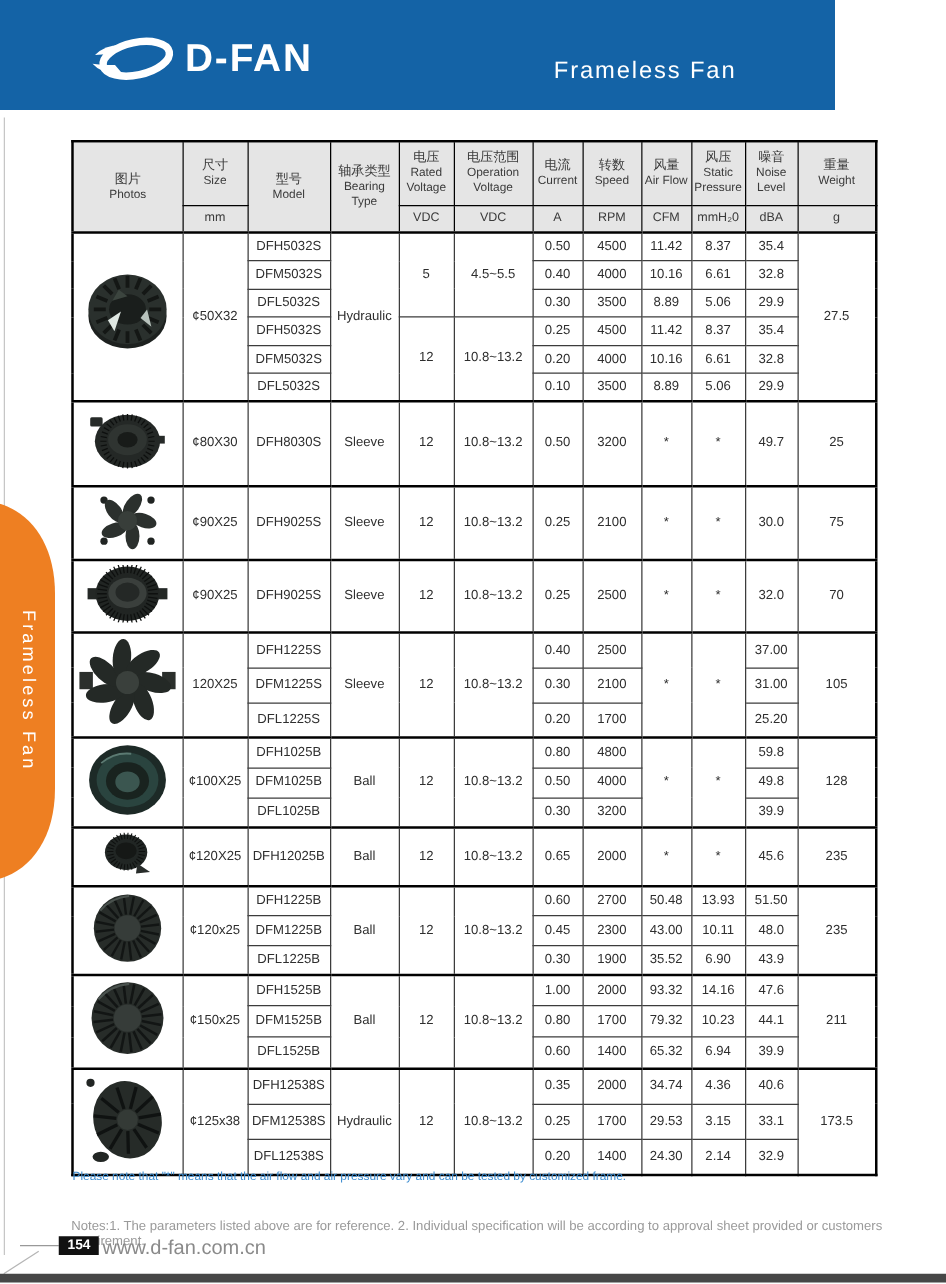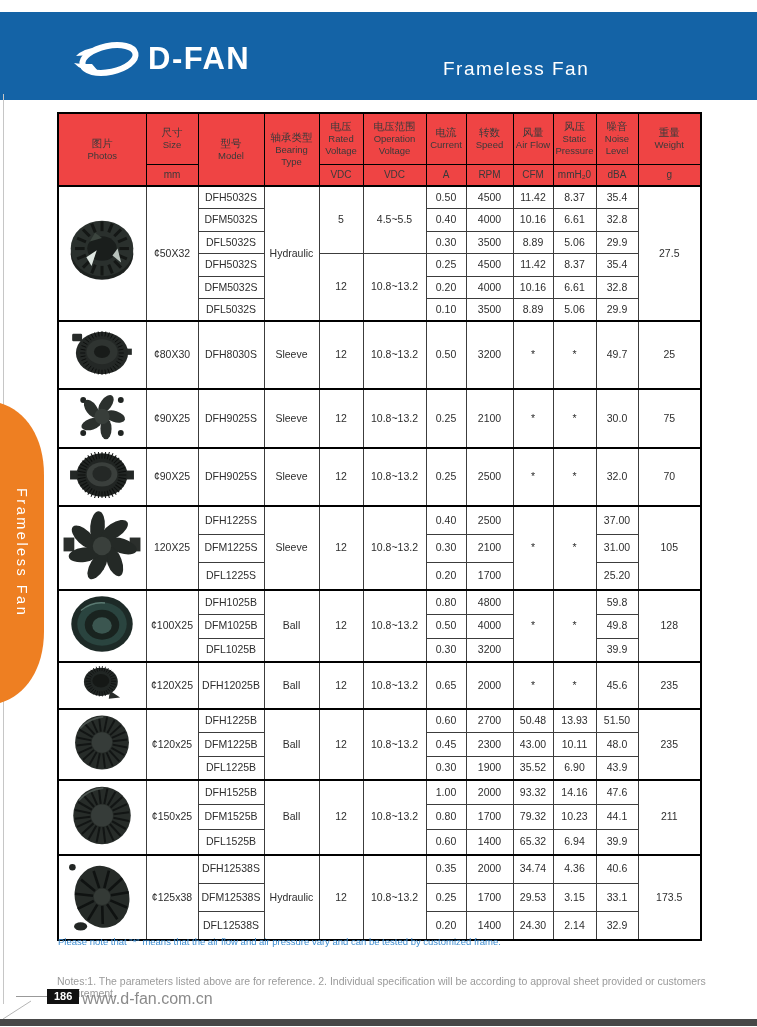--- a/index.html
+++ b/index.html
@@ -1,35 +1,35 @@
 <!DOCTYPE html>
 <html><head>
 <meta charset="utf-8">
 <style>
   html,body{margin:0;padding:0;background:#fff;}
   .page{position:relative;width:757px;height:1027px;background:#fff;overflow:hidden;
         font-family:"Liberation Sans","DejaVu Sans",sans-serif;}
   
-  .band{position:absolute;left:0;top:12px;width:757px;height:88px;background:#1463A6;}
+  .band{position:absolute;left:0;top:0;width:668px;height:88px;background:#1463A6;}
   .logo{position:absolute;left:72px;top:24px;display:flex;align-items:center;}
   .logo svg{display:block;}
   .brand{color:#fff;font-size:31px;font-weight:bold;letter-spacing:1.5px;margin-left:6px;}
   .title-zh{position:absolute;left:293px;top:20px;color:#fff;font-size:38px;font-weight:bold;letter-spacing:3px;}
   .title-en{position:absolute;left:443px;top:46px;color:#fff;font-size:19px;letter-spacing:1.5px;}
   
   .left-rule{position:absolute;left:3px;top:94px;width:1px;height:910px;background:#c6c6c6;}
   .tab{position:absolute;left:0;top:403px;width:46px;height:300px;}
   .tab .lbl{position:absolute;left:0;top:0;width:44px;height:300px;display:flex;align-items:center;justify-content:center;
             writing-mode:vertical-rl;color:#fff;font-size:14.5px;letter-spacing:2.5px;}
   
   .tbl-wrap{position:absolute;left:57px;top:112px;}
   table.spec{border-collapse:collapse;table-layout:fixed;width:643px;border:2px solid #000;}
   table.spec td{border:1px solid #3c3c3c;text-align:center;vertical-align:middle;padding:0;
                 font-size:10.5px;color:#2e2e2e;line-height:1.25;overflow:hidden;}
-  table.spec thead td{background:#ef4444;border-color:#000;color:#3a3a3a;}
+  table.spec thead td{background:#e5e5e5;border-color:#000;color:#3a3a3a;}
   table.spec thead .zh{font-size:10.5px;}
   table.spec thead .en{font-size:9.5px;}
   table.spec thead tr.h1{height:51px;}
   table.spec thead tr.h2{height:22px;}
   table.spec thead tr.h2 td{font-size:10px;}
   table.spec tbody tr.gstart td{border-top:2px solid #000;}
   table.spec td.photo{background:#fff;}
   
   .note-blue{position:absolute;left:58px;top:936px;width:640px;color:#3C8CD0;font-size:9.5px;}
   .note-gray{position:absolute;left:57px;top:975px;width:680px;color:#9a9a9a;font-size:10.5px;}
@@ -639,20 +639,20 @@
             <td>2.14</td>
             <td>32.9</td>
           </tr>
         </tbody>
     </table>
   </div>
 
   <div class="note-blue">Please note that  "*" means that the air flow and air pressure vary and can be tested by customized frame.</div>
   <div class="note-gray">Notes:1. The parameters listed above are for reference.   2. Individual specification will be according to approval sheet provided or customers requirement.</div>
   <div class="badge-line"></div>
-  <div class="badge">186</div>
+  <div class="badge">154</div>
   <div class="url">www.d-fan.com.cn</div>
   <svg class="fold" width="40" height="26">
     <line x1="3" y1="21" x2="31" y2="3" stroke="#b5b5b5" stroke-width="1"></line>
   </svg>
   <div class="bottom-bar"></div>
 
 </div>
 
 </body></html>

